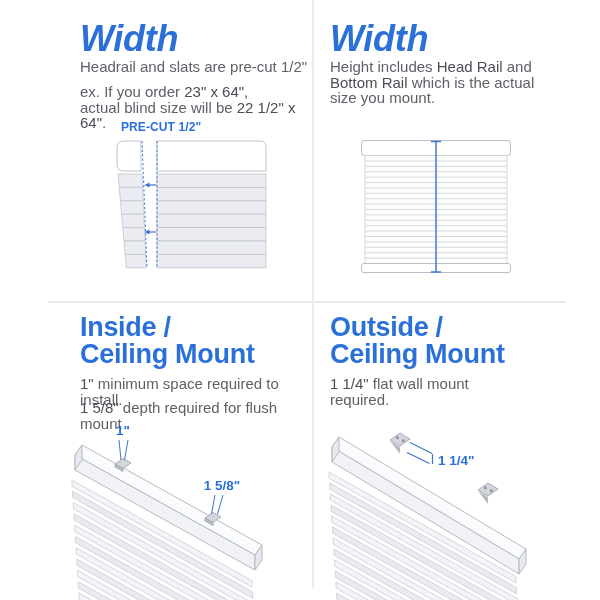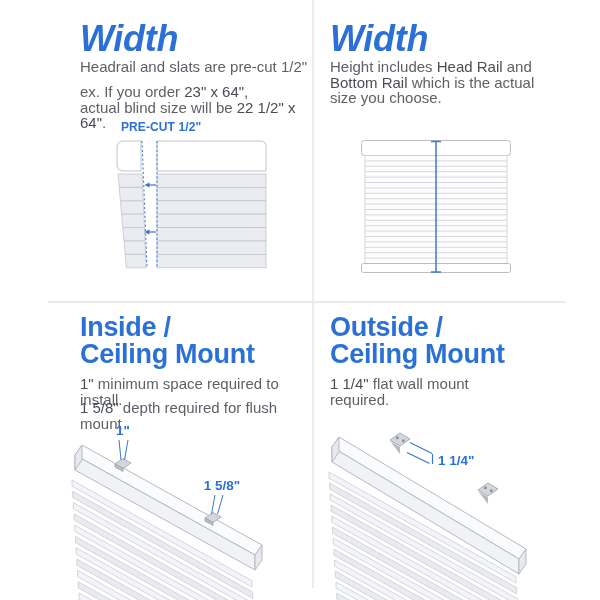--- a/index.html
+++ b/index.html
@@ -71,21 +71,21 @@
     <g stroke="#3b72cf" fill="#3b72cf">
       <line x1="46" y1="48" x2="53" y2="48" stroke-width="1.2"></line>
       <path d="M41.5 48 L46.5 45.5 L46.5 50.5 Z" stroke="none"></path>
       <line x1="46" y1="95" x2="53" y2="95" stroke-width="1.2"></line>
       <path d="M41.5 95 L46.5 92.5 L46.5 97.5 Z" stroke="none"></path>
     </g>
   </svg>
 
   <h2 class="abs title title-lg" style="left:330px;top:24px;">Width</h2>
 
-  <p class="abs body-text" style="left:330px;top:59px;width:250px;"><span>Height includes </span><b>Head Rail</b><span> and</span><br><b>Bottom Rail</b><span> which is the actual</span><br><span>size you choose.</span></p>
+  <p class="abs body-text" style="left:330px;top:59px;width:250px;"><span>Height includes </span><b>Head Rail</b><span> and</span><br><b>Bottom Rail</b><span> which is the actual</span><br><span>size you mount.</span></p>
 
   <svg class="abs" style="left:360px;top:139px;" width="152" height="136" viewBox="0 0 152 136">
     <g>
       <rect x="1.5" y="1.5" width="149" height="15" rx="3" fill="#ffffff" stroke="#b9bdc5" stroke-width="1"></rect>
     </g>
     <g>
       <rect x="5" y="16.5" width="142" height="108" fill="#fdfdfe" stroke="#c9ccd3" stroke-width="0.8"></rect>
       <g stroke="#ced1d8" stroke-width="0.8">
         <line x1="5" y1="21.9" x2="147" y2="21.9"></line>
           <line x1="5" y1="27.3" x2="147" y2="27.3"></line>

